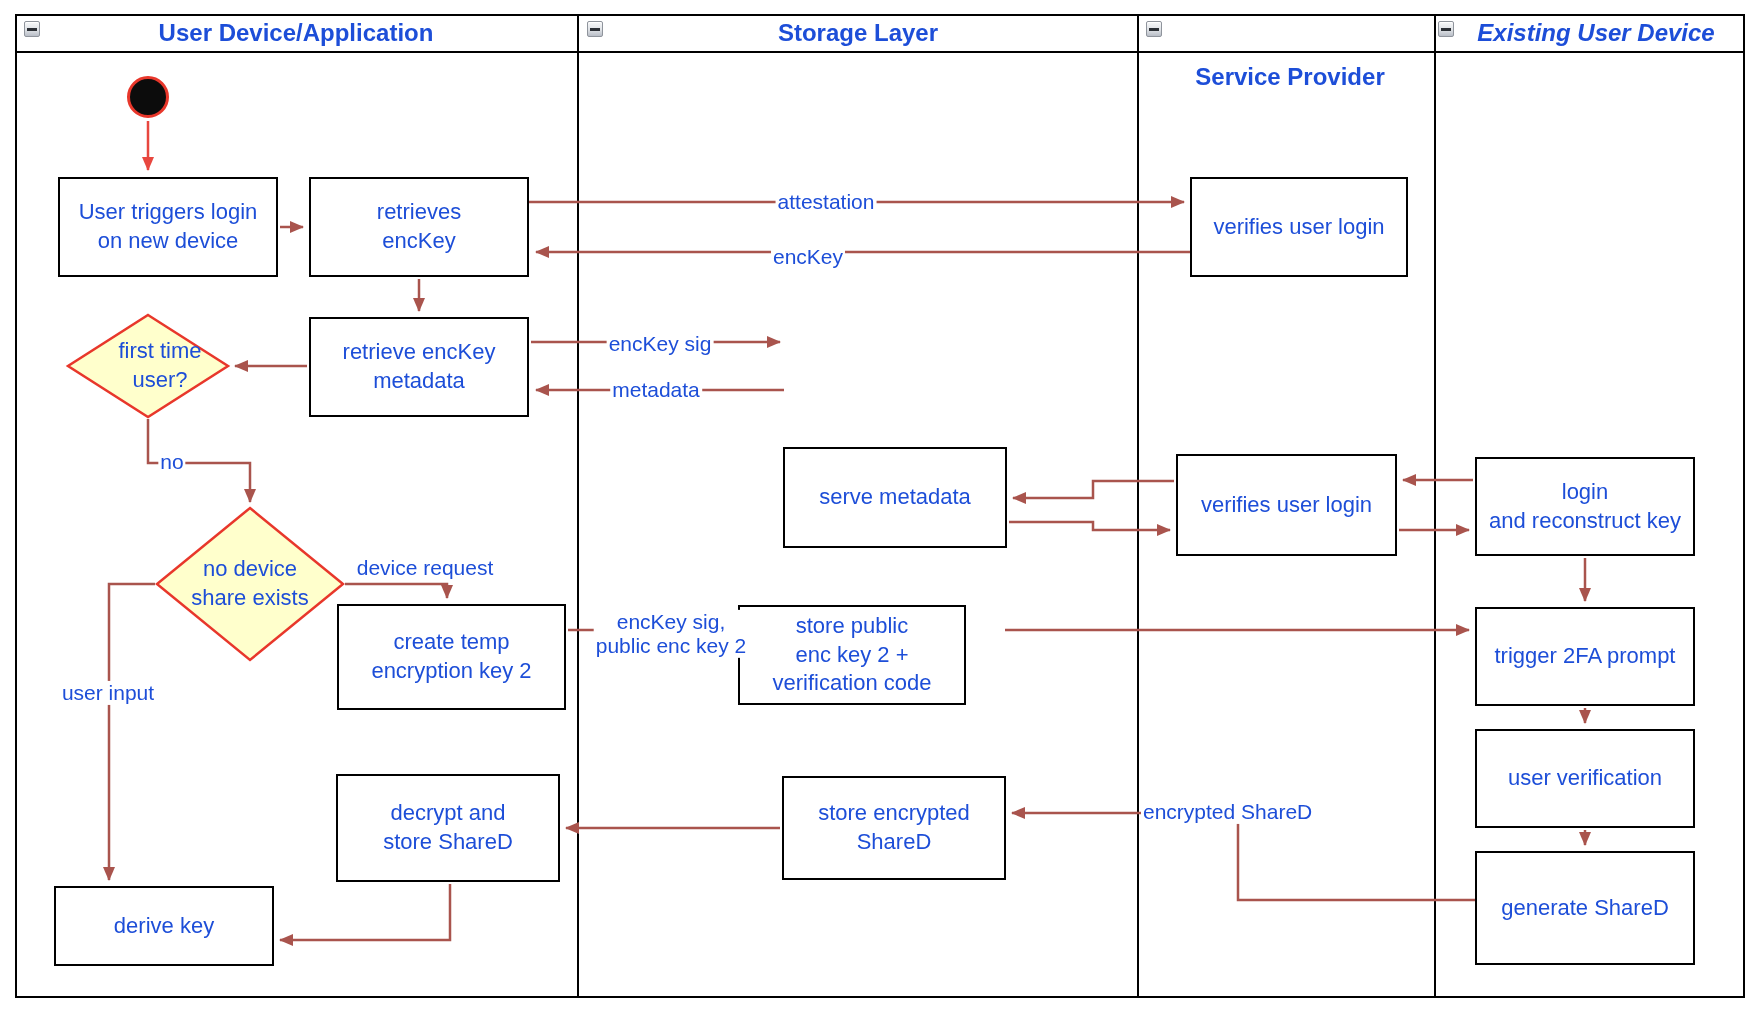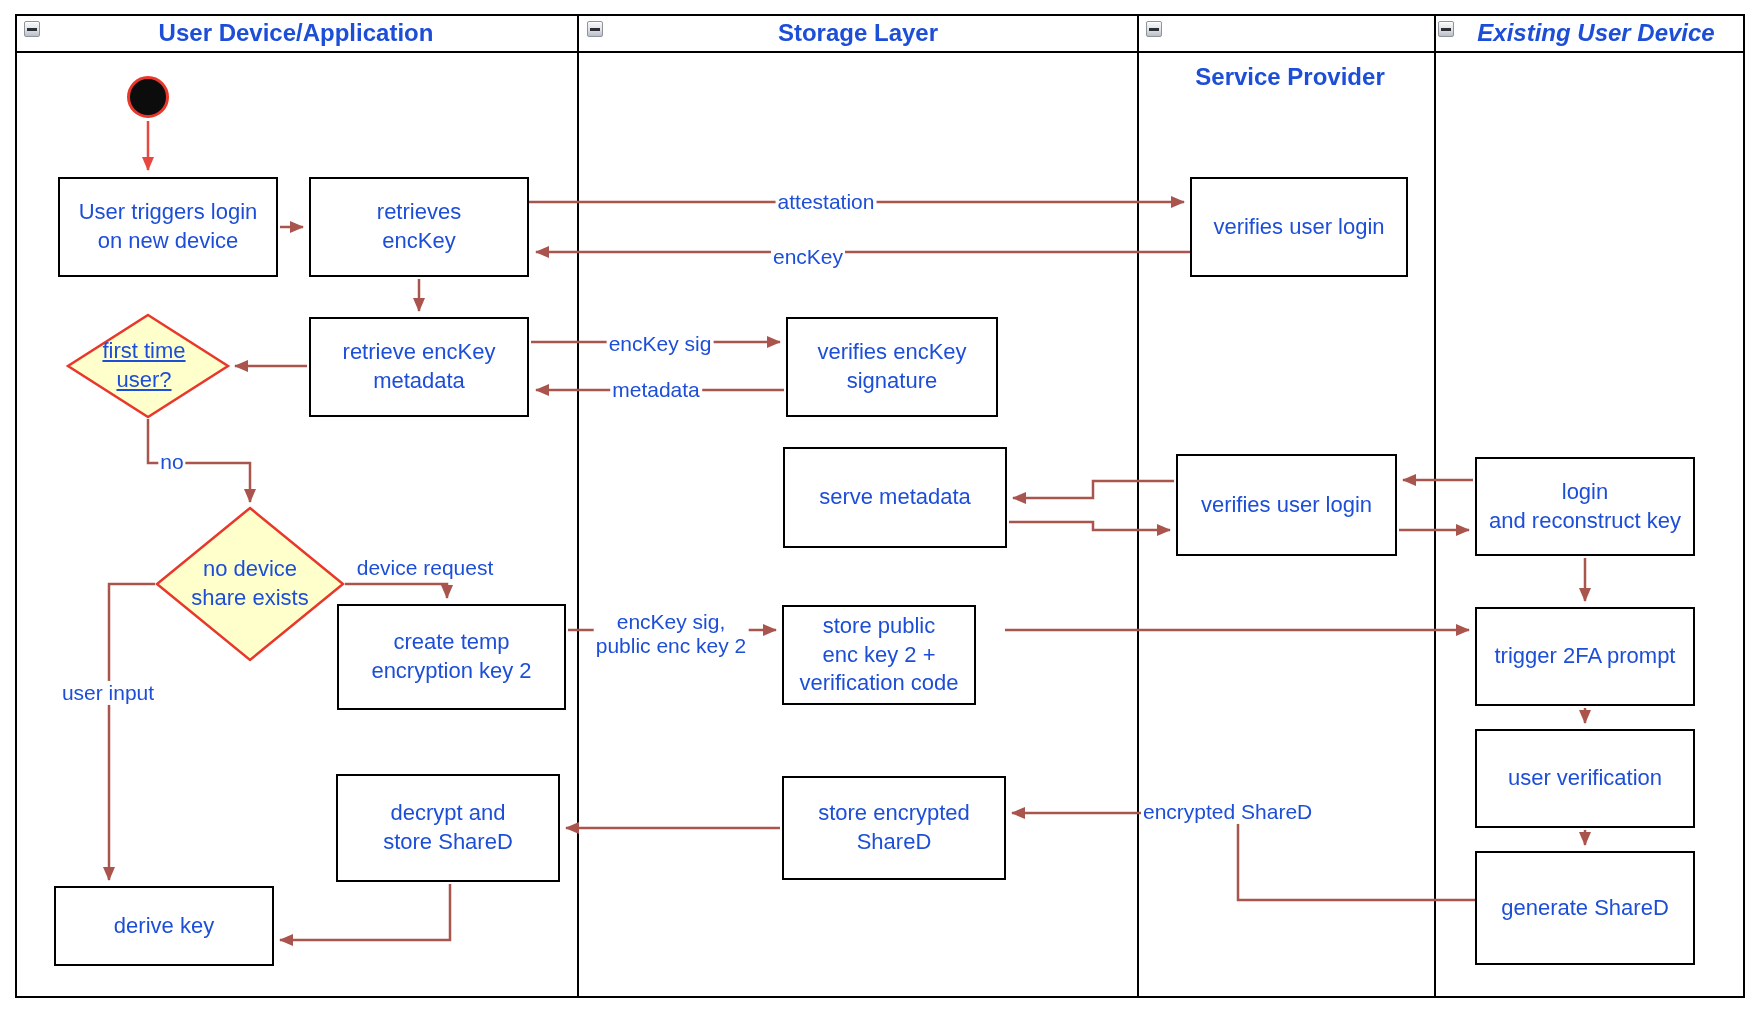--- a/index.html
+++ b/index.html
@@ -126,41 +126,39 @@
 
   <div class="start"></div>
 
   <div class="node" style="left:58px;top:177px;width:220px;height:100px;">User triggers login
 on new device</div>
   <div class="node" style="left:309px;top:177px;width:220px;height:100px;">retrieves
 encKey</div>
   <div class="node" style="left:1190px;top:177px;width:218px;height:100px;">verifies user login</div>
   <div class="node" style="left:309px;top:317px;width:220px;height:100px;">retrieve encKey
 metadata</div>
-  <div class="node" style="left:786px;top:317px;width:212px;height:100px;">verifies encKey
-signature</div>
   <div class="node" style="left:783px;top:447px;width:224px;height:101px;">serve metadata</div>
   <div class="node" style="left:1176px;top:454px;width:221px;height:102px;">verifies user login</div>
   <div class="node" style="left:1475px;top:457px;width:220px;height:99px;">login
 and reconstruct key</div>
   <div class="node" style="left:337px;top:604px;width:229px;height:106px;">create temp
 encryption key 2</div>
-  <div class="node" style="left:782px;top:605px;width:194px;height:100px;">store public
+  <div class="node" style="left:738px;top:605px;width:228px;height:100px;">store public
 enc key 2 +
 verification code</div>
   <div class="node" style="left:1475px;top:607px;width:220px;height:99px;">trigger 2FA prompt</div>
   <div class="node" style="left:1475px;top:729px;width:220px;height:99px;">user verification</div>
   <div class="node" style="left:1475px;top:851px;width:220px;height:114px;">generate ShareD</div>
   <div class="node" style="left:336px;top:774px;width:224px;height:108px;">decrypt and
 store ShareD</div>
   <div class="node" style="left:782px;top:776px;width:224px;height:104px;">store encrypted
 ShareD</div>
   <div class="node" style="left:54px;top:886px;width:220px;height:80px;">derive key</div>
 
-  <div class="dtext" style="left:64px;top:330px;width:160px;height:72px;text-decoration:underline;">first time
+  <div class="dtext" style="left:80px;top:330px;width:160px;height:72px;">first time
 user?</div>
   <div class="dtext" style="left:157px;top:548px;width:186px;height:72px;">no device
 share exists</div>
 
   <div class="elabel" style="left:826px;top:202px;">attestation</div>
   <div class="elabel" style="left:808px;top:257px;">encKey</div>
   <div class="elabel" style="left:660px;top:344px;">encKey sig</div>
   <div class="elabel" style="left:656px;top:390px;">metadata</div>
   <div class="elabel" style="left:172px;top:462px;">no</div>
   <div class="elabel" style="left:425px;top:568px;">device request</div>

